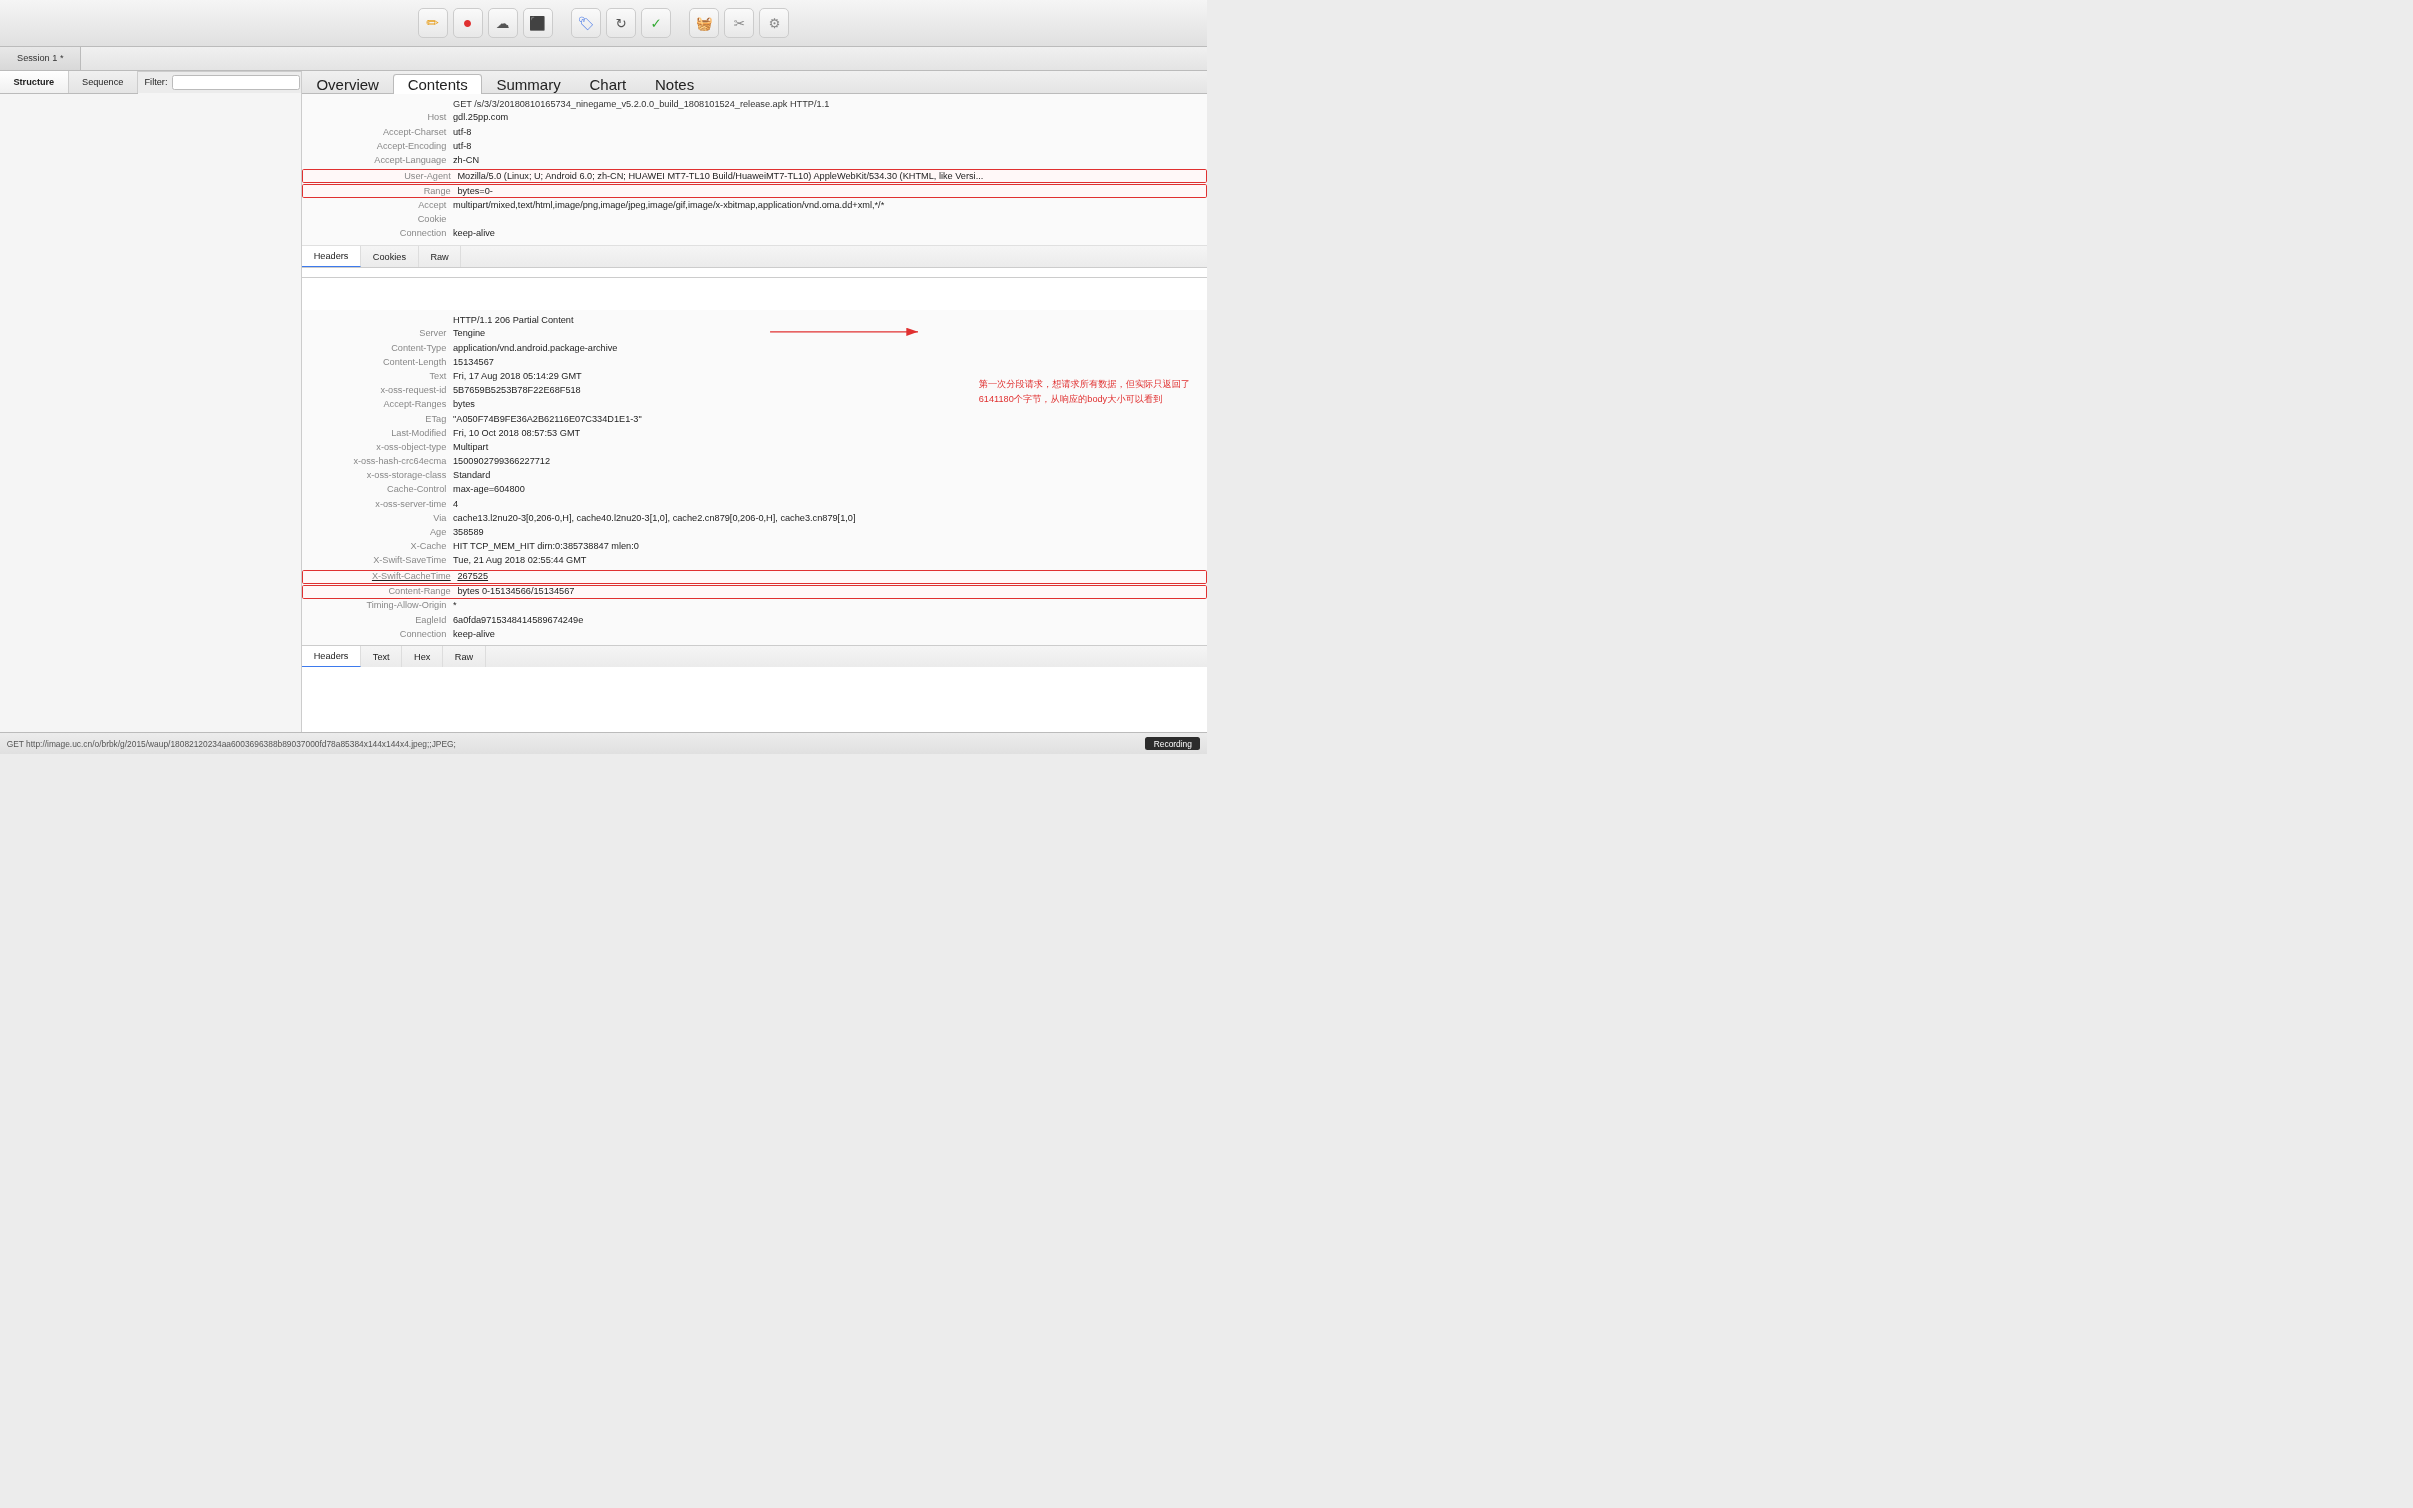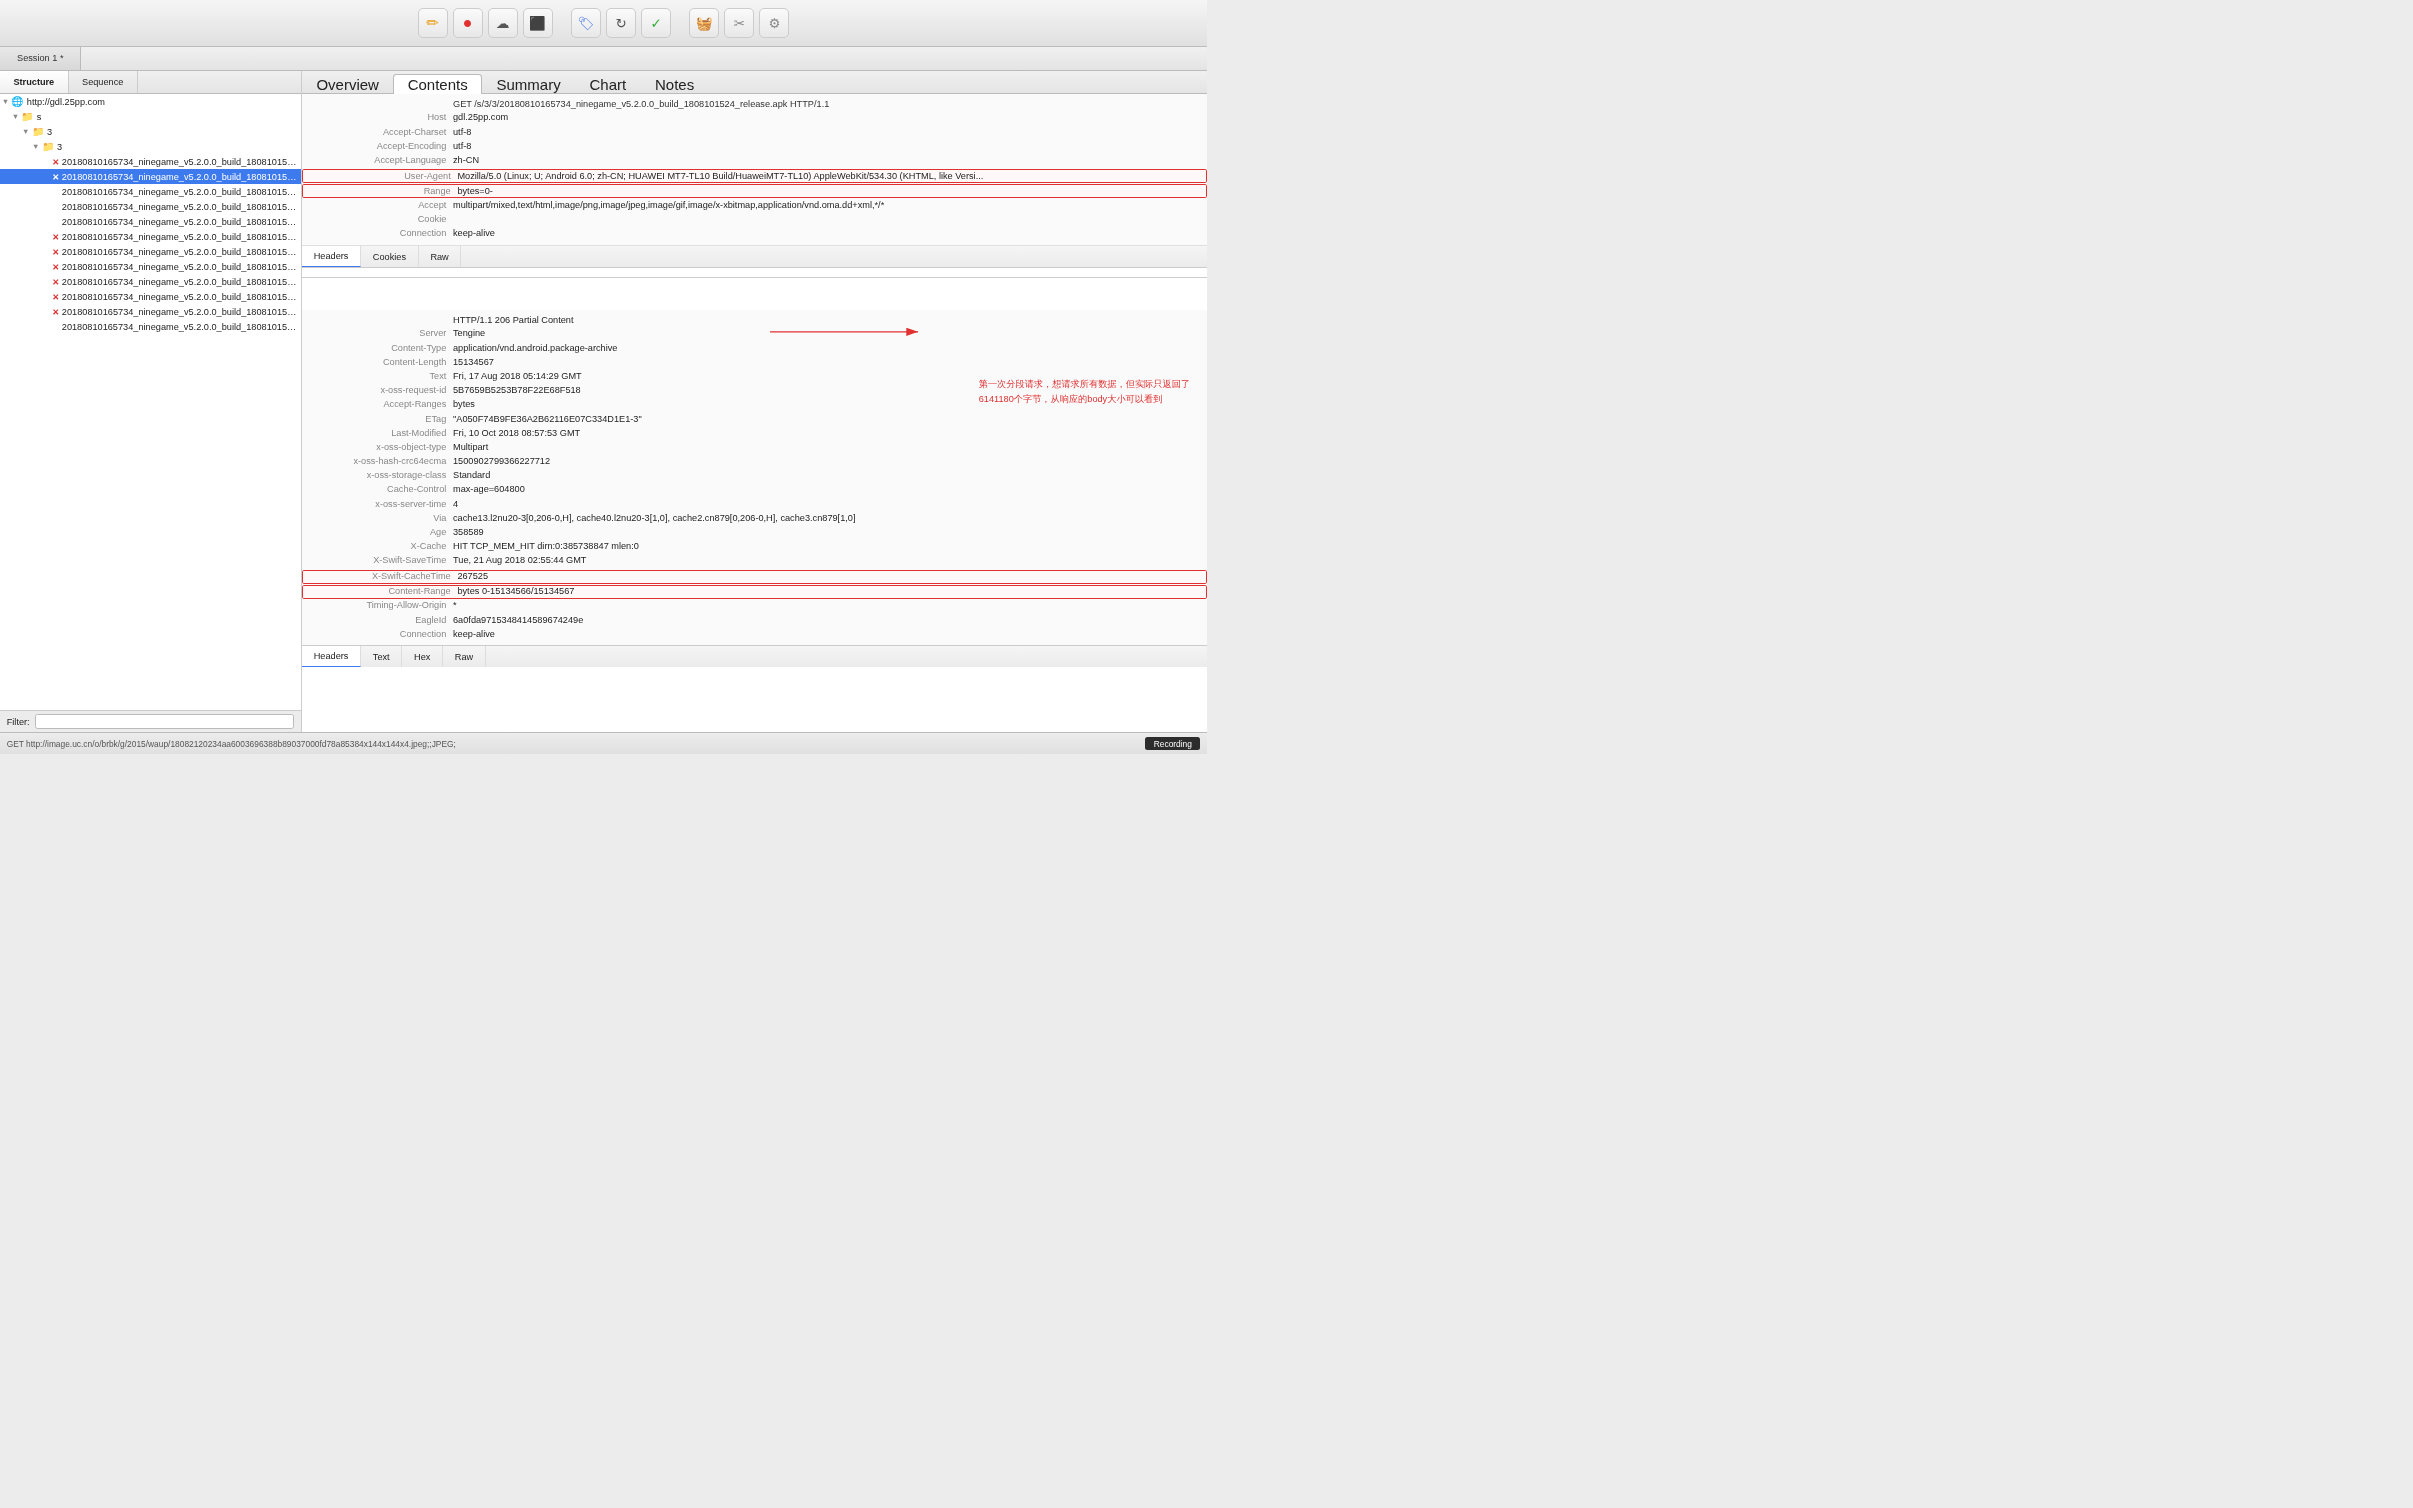--- a/index.html
+++ b/index.html
@@ -59,21 +59,20 @@
       height: calc(754px - 47px - 23.5px - 22px);
     }
 
     
     #left-panel {
       width: 302px;
       min-width: 302px;
       background: #f5f5f5;
       border-right: 0.8px solid #ccc;
       display: flex;
-      flex-direction: column;
       overflow: hidden;
     }
 
     
     #struct-tabs {
       display: flex;
       background: linear-gradient(180deg, #f0f0f0 0%, #e4e4e4 100%);
       border-bottom: 0.8px solid #bbb;
       height: 23.5px;
     }
@@ -541,21 +540,21 @@
           </div>
           <div class="header-row">
             <div class="header-key">X-Cache</div>
             <div class="header-val">HIT TCP_MEM_HIT dirn:0:385738847 mlen:0</div>
           </div>
           <div class="header-row">
             <div class="header-key">X-Swift-SaveTime</div>
             <div class="header-val">Tue, 21 Aug 2018 02:55:44 GMT</div>
           </div>
 
-          <div class="header-row highlighted-row" style="padding-left:3.4px; padding-right:3px;">
+          <div class="header-row highlighted-row" style="padding-left:3.4px; padding-right:3px;text-decoration:underline;">
             <div class="header-key">X-Swift-CacheTime</div>
             <div class="header-val">267525</div>
           </div>
 
           <div class="header-row highlighted-row" style="padding-left:3.4px; padding-right:3.4px;">
             <div class="header-key">Content-Range</div>
             <div class="header-val">bytes 0-15134566/15134567</div>
           </div>
           <div class="header-row">
             <div class="header-key">Timing-Allow-Origin</div>

